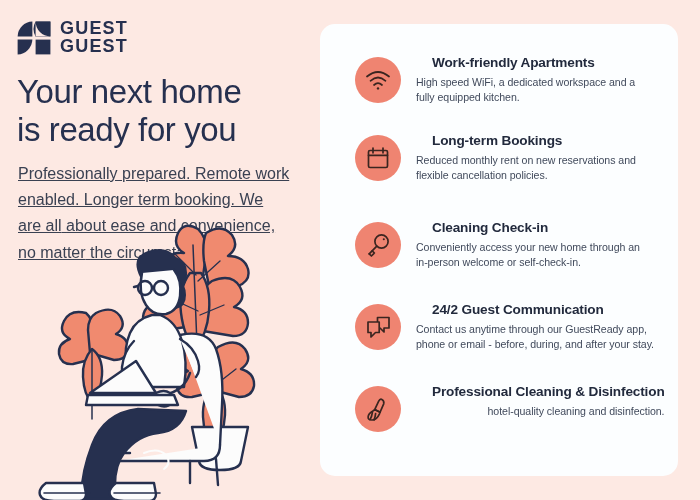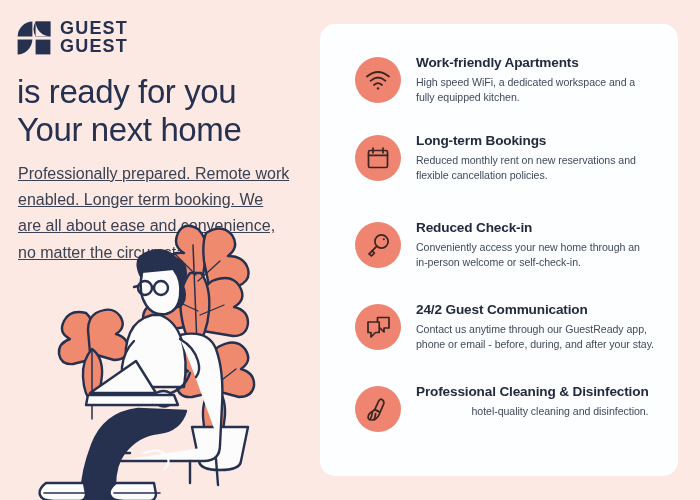--- a/index.html
+++ b/index.html
@@ -46,21 +46,21 @@
 
   .fi-circle{
     flex:0 0 auto;width:46px;height:46px;border-radius:50%;
     background:#ef8471;display:flex;align-items:center;justify-content:center;
     margin-top:3px;
   }
   .fi-circle svg{display:block;}
   .f-text{padding-top:1px;}
   .f-title{
     font-size:13.6px;font-weight:bold;color:#222a3d;
-    line-height:1.25;letter-spacing:-0.15px;margin:0 0 3px 0;white-space:nowrap;
+    line-height:1.25;letter-spacing:-0.15px;margin:0 0 3px 16px;white-space:nowrap;
   }
   .f-desc{
     font-size:10.6px;line-height:1.42;color:#414a5c;font-weight:400;
     letter-spacing:-0.05px;
   }
   .f-desc .ln{display:block;white-space:nowrap;}
 </style>
 </head>
 <body>
 
@@ -77,22 +77,22 @@
         <path d="M15.4 18.6 A15.4 15.4 0 0 1 0.6 33.4 L0.6 18.6 Z" fill="#26304f"></path>
         <rect x="18.6" y="18.6" width="14.8" height="14.8" fill="#26304f"></rect>
       </svg>
       <span class="logo-word">
         <span>GUEST</span>
         <span>GUEST</span>
       </span>
     </div>
 
     <div class="headline">
+      <span class="l">Your next home</span>
       <span class="l">is ready for you</span>
-      <span class="l">Your next home</span>
     </div>
 
     <div class="subcopy">
       <span>Professionally prepared. Remote work</span>
       <span>enabled. Longer term booking. We are all</span>
       <span>about ease and convenience, no matter</span>
       <span>the circumstance.</span>
     </div>
 
     <svg class="illo" viewBox="0 0 290 285">
@@ -204,21 +204,21 @@
       <span class="fi-circle">
         <svg width="25" height="25" viewBox="0 0 25 25" fill="none" stroke="#3a2520" stroke-width="1.7" stroke-linecap="round" stroke-linejoin="round">
           <circle cx="15.5" cy="8.5" r="6.6"></circle>
           <circle cx="17.8" cy="6.2" r="1.05" fill="#3a2520" stroke="none"></circle>
           <path d="M10.8 13.2 L3.2 20.8"></path>
           <path d="M3.2 20.8 L5.4 23 L7.6 20.8"></path>
           <path d="M6.2 17.8 L8.4 20"></path>
         </svg>
       </span>
       <span class="f-text">
-        <div class="f-title">Reduced Check-in</div>
+        <div class="f-title">Cleaning Check-in</div>
         <div class="f-desc">
           <span class="ln">Conveniently access your new home through an</span>
           <span class="ln">in-person welcome or self-check-in.</span>
         </div>
       </span>
     </div>
 
     <div class="feature f3">
       <span class="fi-circle">
         <svg width="25" height="23" viewBox="0 0 25 23" fill="none" stroke="#3a2520" stroke-width="1.7" stroke-linejoin="round" stroke-linecap="round">

